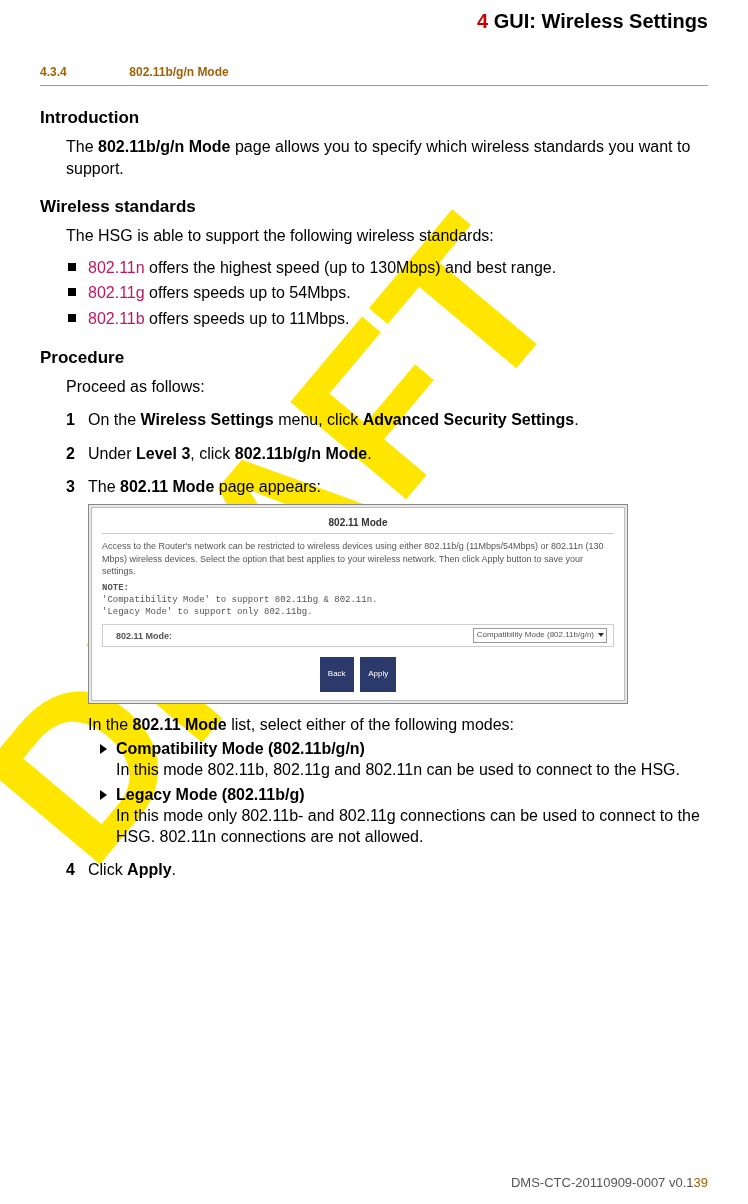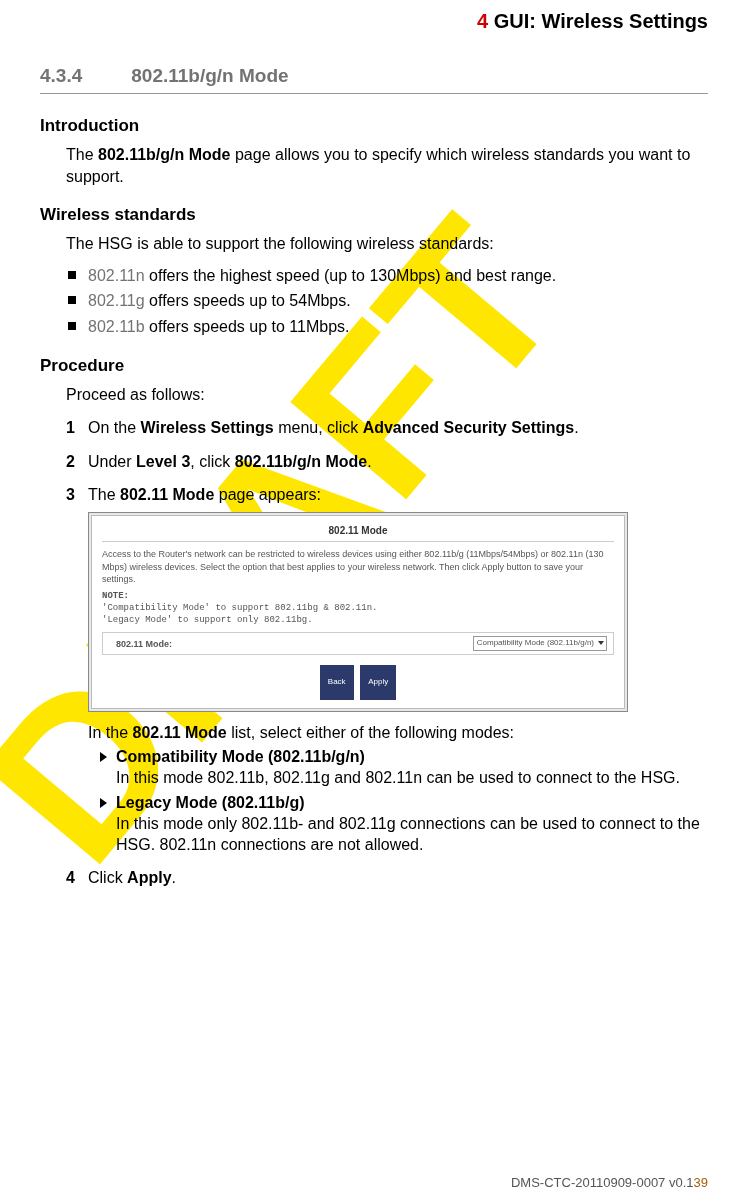--- a/index.html
+++ b/index.html
@@ -21,43 +21,43 @@
   }
   .header {
     text-align: right;
     font-weight: 700;
     font-size: 20px;
     padding-bottom: 4px;
     margin-bottom: 28px;
   }
   .header .num { color: #c00; }
   .section-title {
-    color: #737373;
+    color: #a16207;
     font-weight: 700;
-    font-size: 19px;
+    font-size: 12px;
     border-bottom: 1px solid #999;
     padding-bottom: 6px;
     margin-bottom: 22px;
   }
   .section-title .secno { display:inline-block; width:86px; }
   .subhead {
     font-weight: 700;
     font-size: 17px;
     margin-top: 18px;
     margin-bottom: 8px;
   }
   .body-indent { margin-left: 26px; }
   p { margin: 4px 0 10px 0; line-height: 1.35; }
   ul.sq { list-style:none; padding:0; margin:4px 0 0 0; }
   ul.sq li { position:relative; padding-left:22px; margin:4px 0; line-height:1.35;}
   ul.sq li::before {
     content:""; position:absolute; left:2px; top:6px;
     width:8px; height:8px; background:#000;
   }
-  .link { color: #737373; }
+  .link { color: #be185d; }
   ol.steps { list-style:none; padding:0; margin:4px 0 0 0; counter-reset: step; }
   ol.steps > li { position:relative; padding-left:22px; margin:12px 0; line-height:1.35;}
   ol.steps > li::before {
     counter-increment: step; content: counter(step);
     position:absolute; left:0; top:0; font-weight:700;
   }
   ul.tri { list-style:none; padding:0; margin:4px 0 0 12px; }
   ul.tri li { position:relative; padding-left:16px; margin:4px 0; line-height:1.3;}
   ul.tri li::before {
     content:""; position:absolute; left:0; top:5px;

